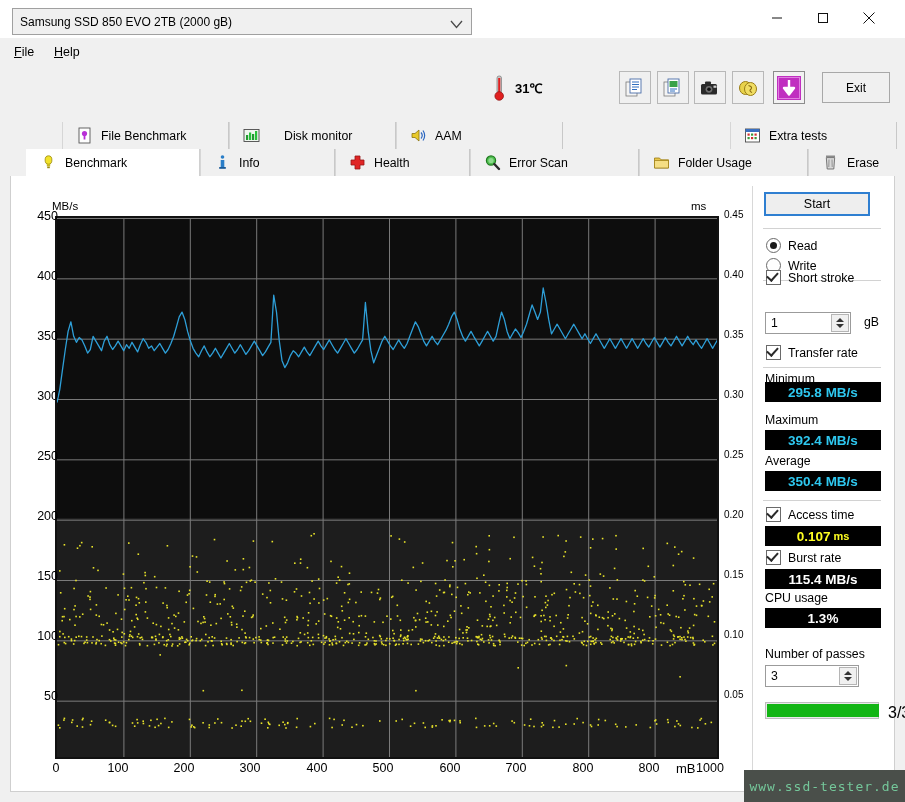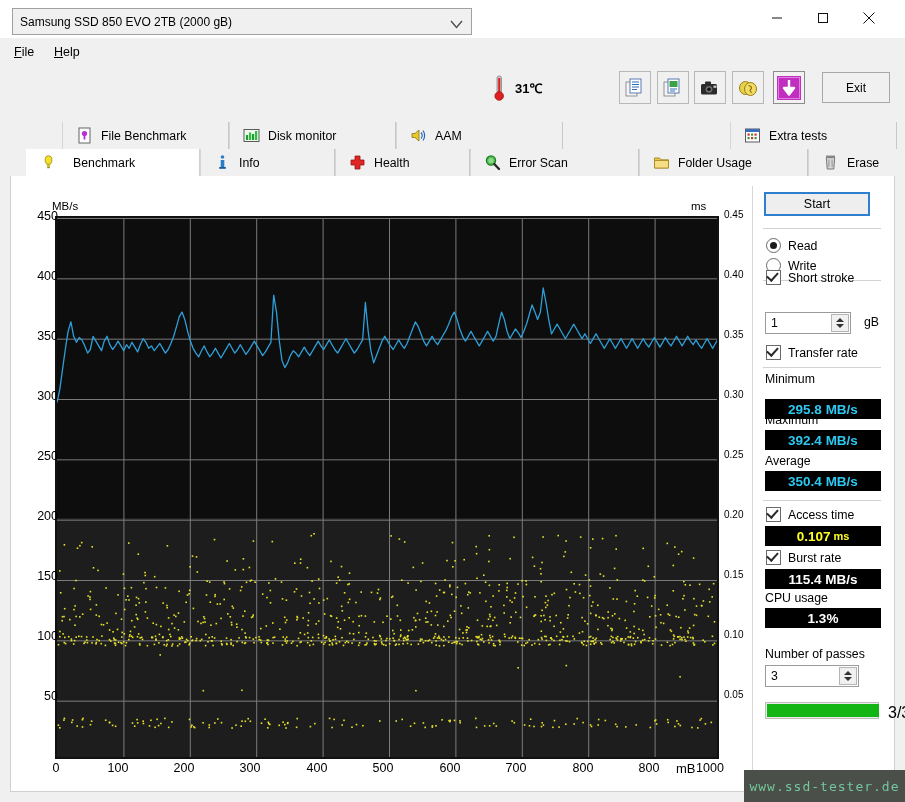--- a/index.html
+++ b/index.html
@@ -231,21 +231,21 @@
       <div class="tab" style="left:36px;width:167px;">
         <span class="ticon">
           <svg width="17" height="17" viewBox="0 0 17 17">
             <rect x="3" y="1" width="11" height="15" fill="#fdfdfd" stroke="#555" stroke-width="0.9"></rect>
             <circle cx="8.5" cy="6.5" r="2.6" fill="#b72fd6"></circle>
             <rect x="7.6" y="8.5" width="1.8" height="4" fill="#b72fd6"></rect>
           </svg>
         </span>
         <span class="tlabel">File Benchmark</span>
       </div>
-      <div class="tab" style="left:203px;width:167px;">
+      <div class="tab" style="left:203px;width:167px;gap:16px;">
         <span class="ticon">
           <svg width="17" height="17" viewBox="0 0 17 17">
             <rect x="1" y="2.5" width="15" height="12" fill="#eef6ee" stroke="#4a4a4a" stroke-width="0.9"></rect>
             <rect x="3" y="8" width="2.2" height="5" fill="#1f9b2f"></rect>
             <rect x="6" y="5.5" width="2.2" height="7.5" fill="#27c13a"></rect>
             <rect x="9" y="7" width="2.2" height="6" fill="#1f9b2f"></rect>
             <rect x="12" y="4" width="2.2" height="9" fill="#27c13a"></rect>
           </svg>
         </span>
         <span class="tlabel">Disk monitor</span>
@@ -271,21 +271,21 @@
             <rect x="3.5" y="10" width="2.2" height="2.2" fill="#3a9a3a"></rect>
             <rect x="7" y="10" width="2.2" height="2.2" fill="#d03030"></rect>
             <rect x="10.5" y="10" width="2.2" height="2.2" fill="#3a9a3a"></rect>
           </svg>
         </span>
         <span class="tlabel">Extra tests</span>
       </div>
     </div>
 
     <div class="tabrow r2">
-      <div class="tab active" style="left:0px;width:174px;gap:8px;">
+      <div class="tab active" style="left:0px;width:174px;">
         <span class="ticon">
           <svg width="17" height="17" viewBox="0 0 17 17">
             <ellipse cx="8.5" cy="6" rx="3.4" ry="4.2" fill="#f2e22a" stroke="#9a8a10" stroke-width="0.8"></ellipse>
             <rect x="6.8" y="10" width="3.4" height="2.4" fill="#c9b820"></rect>
             <rect x="7.2" y="12.6" width="2.6" height="1.6" fill="#9a8a10"></rect>
           </svg>
         </span>
         <span class="tlabel">Benchmark</span>
       </div>
       <div class="tab" style="left:174px;width:135px;">
@@ -1539,21 +1539,21 @@
     </div>
     <div class="gB" style="top:129px;">gB</div>
 
     <div class="cb-row" style="top:159px;">
       <span class="cb on"></span>
       <span class="lbl">Transfer rate</span>
     </div>
     <div class="sep" style="top:181px;"></div>
 
     <div class="fieldlbl" style="top:186px;">Minimum</div>
-    <div class="lcd cyan" style="top:213px;text-align:right;">295.8 MB/s</div>
+    <div class="lcd cyan" style="top:196px;text-align:right;">295.8 MB/s</div>
     <div class="fieldlbl" style="top:227px;">Maximum</div>
     <div class="lcd cyan" style="top:244px;">392.4 MB/s</div>
     <div class="fieldlbl" style="top:268px;">Average</div>
     <div class="lcd cyan" style="top:285px;">350.4 MB/s</div>
     <div class="sep" style="top:314px;"></div>
 
     <div class="cb-row" style="top:321px;">
       <span class="cb on"></span>
       <span class="lbl">Access time</span>
     </div>

